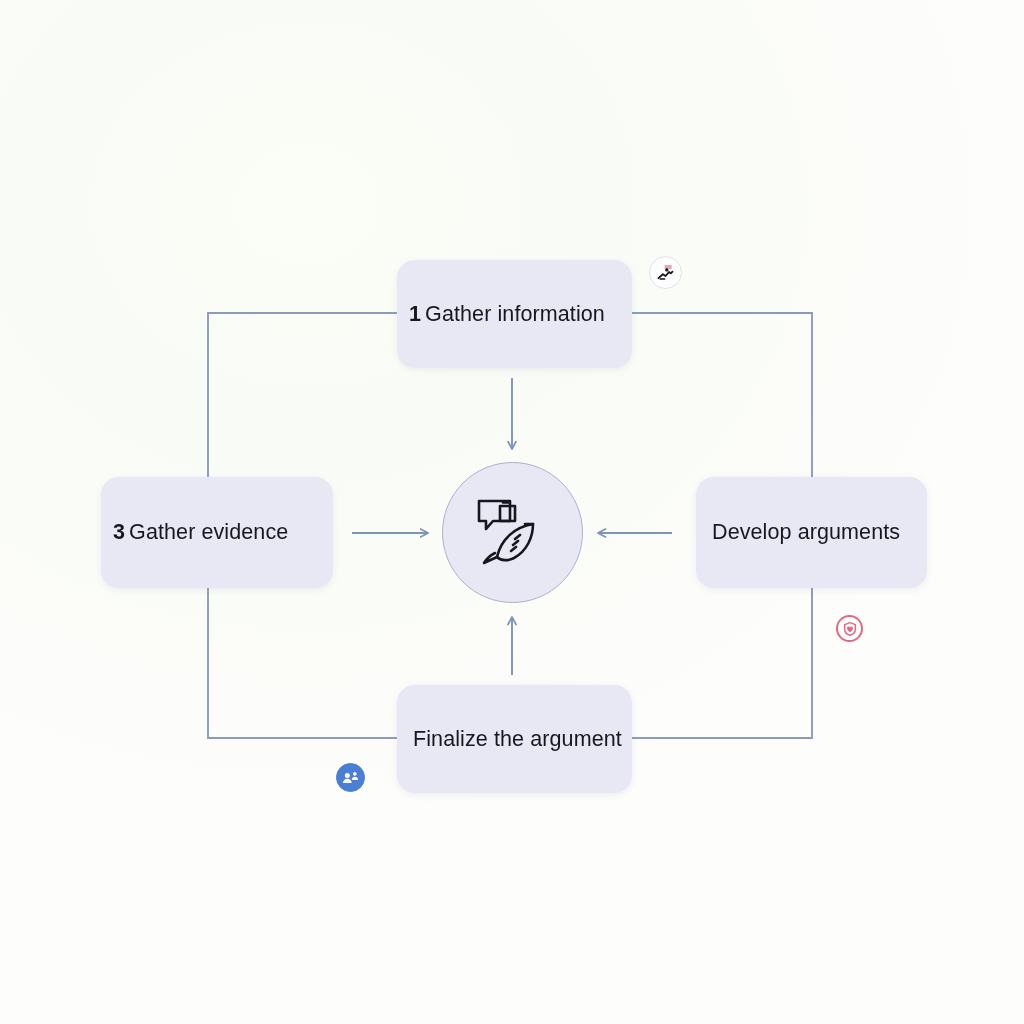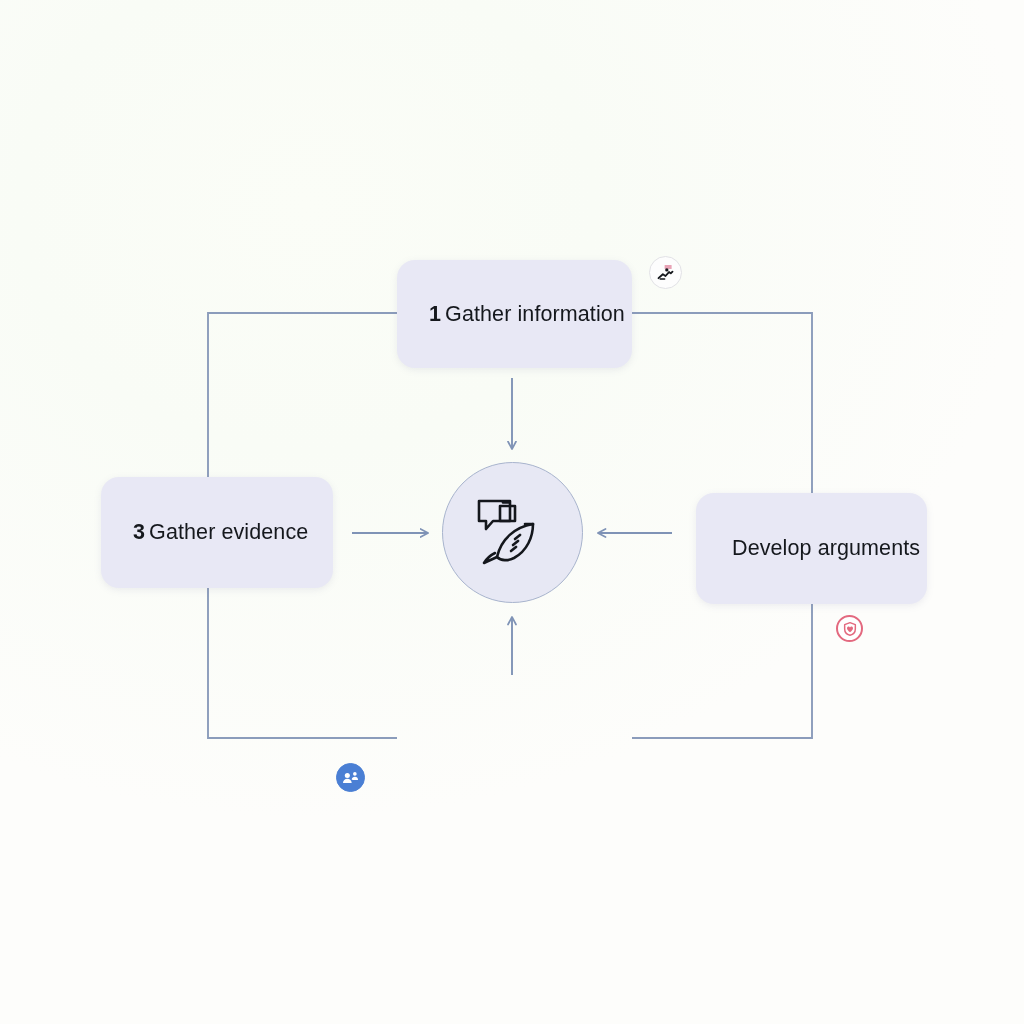--- a/index.html
+++ b/index.html
@@ -32,29 +32,29 @@
     box-shadow: 0 2px 7px rgba(120,125,160,0.13);
     display: flex;
     align-items: center;
     box-sizing: border-box;
   }
   .node-text {
     font-size: 21.5px;
     color: #15181d;
     letter-spacing: 0.1px;
     white-space: nowrap;
-    padding-left: 32px;
+    padding-left: 12px;
   }
   .node-num {
     font-weight: bold;
     margin-right: 4px;
   }
   #node-top    { left: 397px; top: 260px; width: 235px; height: 108px; }
   #node-left   { left: 101px; top: 477px; width: 232px; height: 111px; }
-  #node-right  { left: 696px; top: 477px; width: 231px; height: 111px; margin-top: 16px; }
+  #node-right  { left: 696px; top: 477px; width: 231px; height: 111px; }
   #node-bottom { left: 397px; top: 685px; width: 235px; height: 108px; }
 
   #center-circle {
     position: absolute;
     left: 442px;
     top: 462px;
     width: 141px;
     height: 141px;
     border-radius: 50%;
     background: #e7e8f4;
@@ -124,20 +124,25 @@
       <span class="node-num">3</span><span>Gather evidence</span>
     </div>
   </div>
 
   <div class="node" id="node-right">
     <div class="node-text">
       <span class="node-num"></span><span>Develop arguments</span>
     </div>
   </div>
 
+  <div class="node" id="node-bottom">
+    <div class="node-text">
+      <span class="node-num"></span><span>Finalize the argument</span>
+    </div>
+  </div>
 
   <div id="center-circle">
     <svg width="92" height="92" viewBox="0 0 92 92">
       <g fill="none" stroke="#14171c" stroke-width="2.6" stroke-linecap="round" stroke-linejoin="round">
 
         <path d="M12,14 L43,14 L43,34 L26,34 L19,42 L19,34 L12,34 Z"></path>
 
         <path d="M33,19 L48,19 L48,34 L40,34 L40,34 L33,34 Z"></path>
         <line x1="36" y1="15.5" x2="42" y2="15.5"></line>
 

